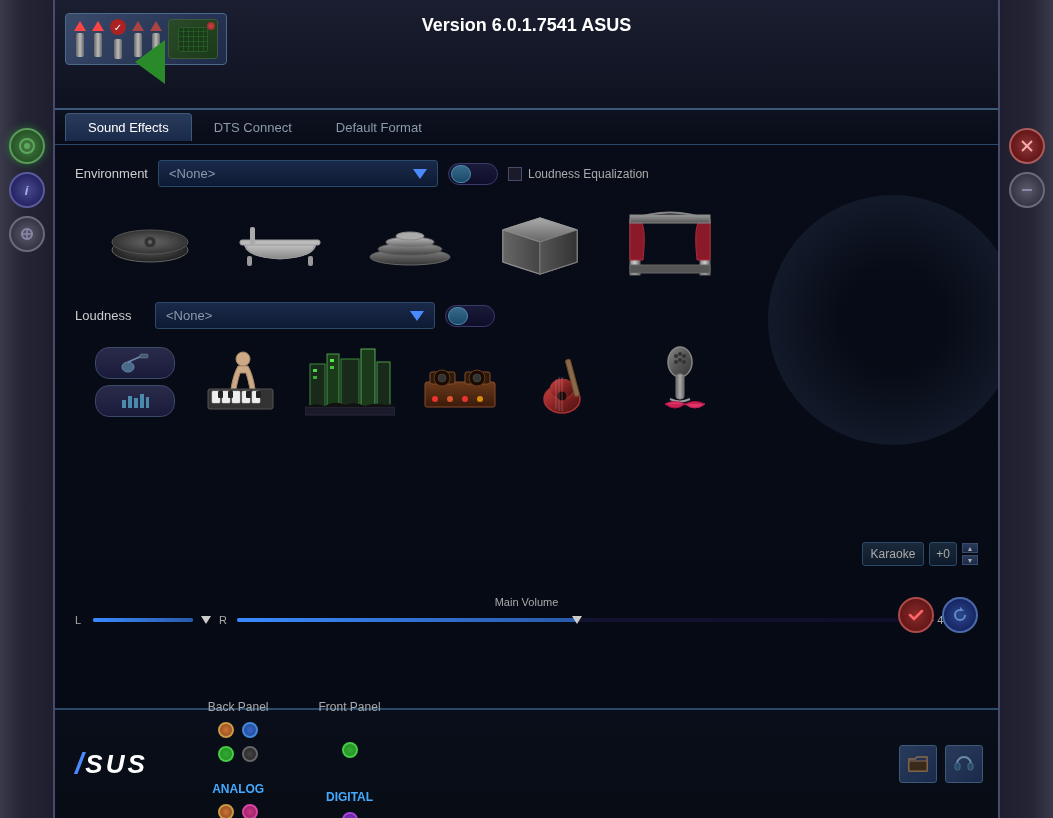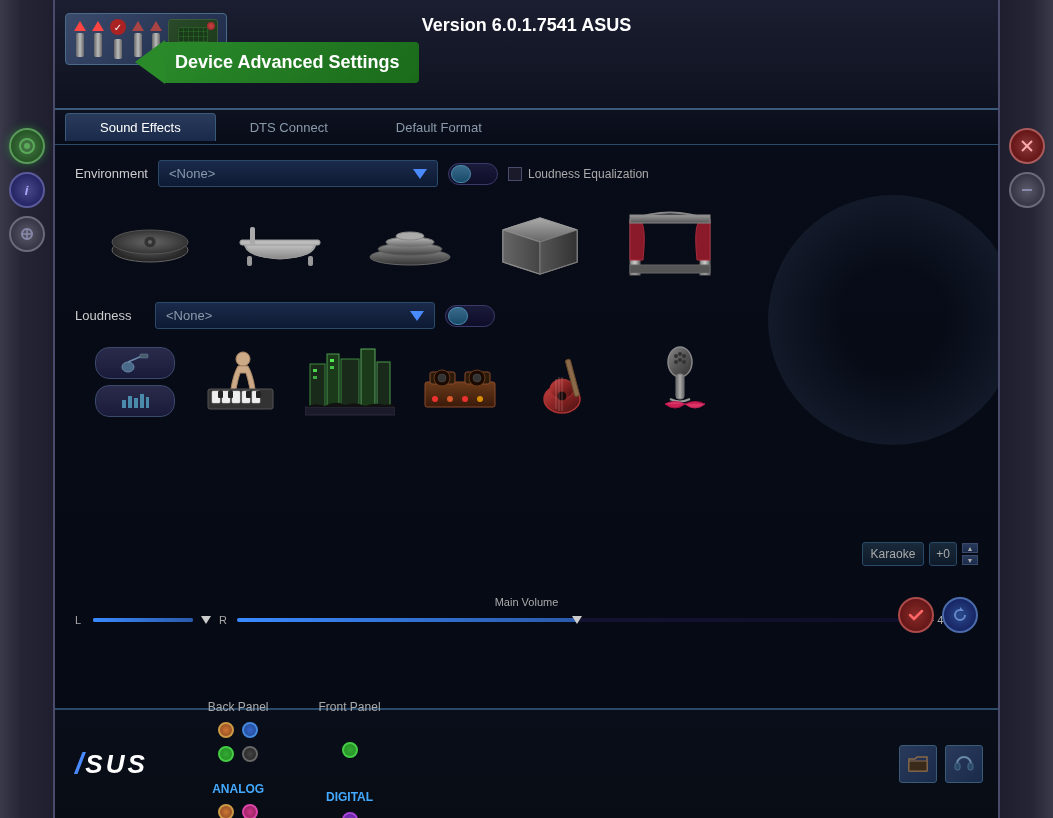--- a/index.html
+++ b/index.html
@@ -173,21 +173,21 @@
     .tabs-bar {
       display: flex;
       align-items: center;
       padding: 0 10px;
       background: linear-gradient(180deg, #0e1220 0%, #080c18 100%);
       border-bottom: 1px solid #2a4a6a;
       height: 35px;
     }
 
     .tab {
-      padding: 6px 34px;
+      padding: 6px 22px;
       color: #8a9aaa;
       font-size: 13px;
       cursor: pointer;
       border-radius: 4px 4px 0 0;
       position: relative;
     }
     .tab.active {
       color: #fff;
       background: linear-gradient(180deg, #2a3a5a 0%, #1a2a4a 100%);
       border: 1px solid #3a5a7a;
@@ -622,21 +622,20 @@
             <div style="width:100%;height:100%;background:repeating-linear-gradient(0deg,transparent,transparent 4px,rgba(50,150,50,0.3) 4px,rgba(50,150,50,0.3) 5px),repeating-linear-gradient(90deg,transparent,transparent 4px,rgba(50,150,50,0.3) 4px,rgba(50,150,50,0.3) 5px);"></div>
           </div>
           <div style="position:absolute;top:2px;right:2px;width:8px;height:8px;border-radius:50%;background:radial-gradient(circle,#cc4444,#882222);"></div>
         </div>
       </div>
 
       <div class="version-title">Version 6.0.1.7541 ASUS</div>
 
       <div class="das-banner">
         <div class="das-arrow"></div>
-        <div class="das-text-box">Device Advanced Settings</div>
       </div>
     </div>
 
     <div class="tabs-bar">
       <div class="tab active">Sound Effects</div>
       <div class="tab">DTS Connect</div>
       <div class="tab">Default Format</div>
     </div>
 
     <div class="content-panel">

